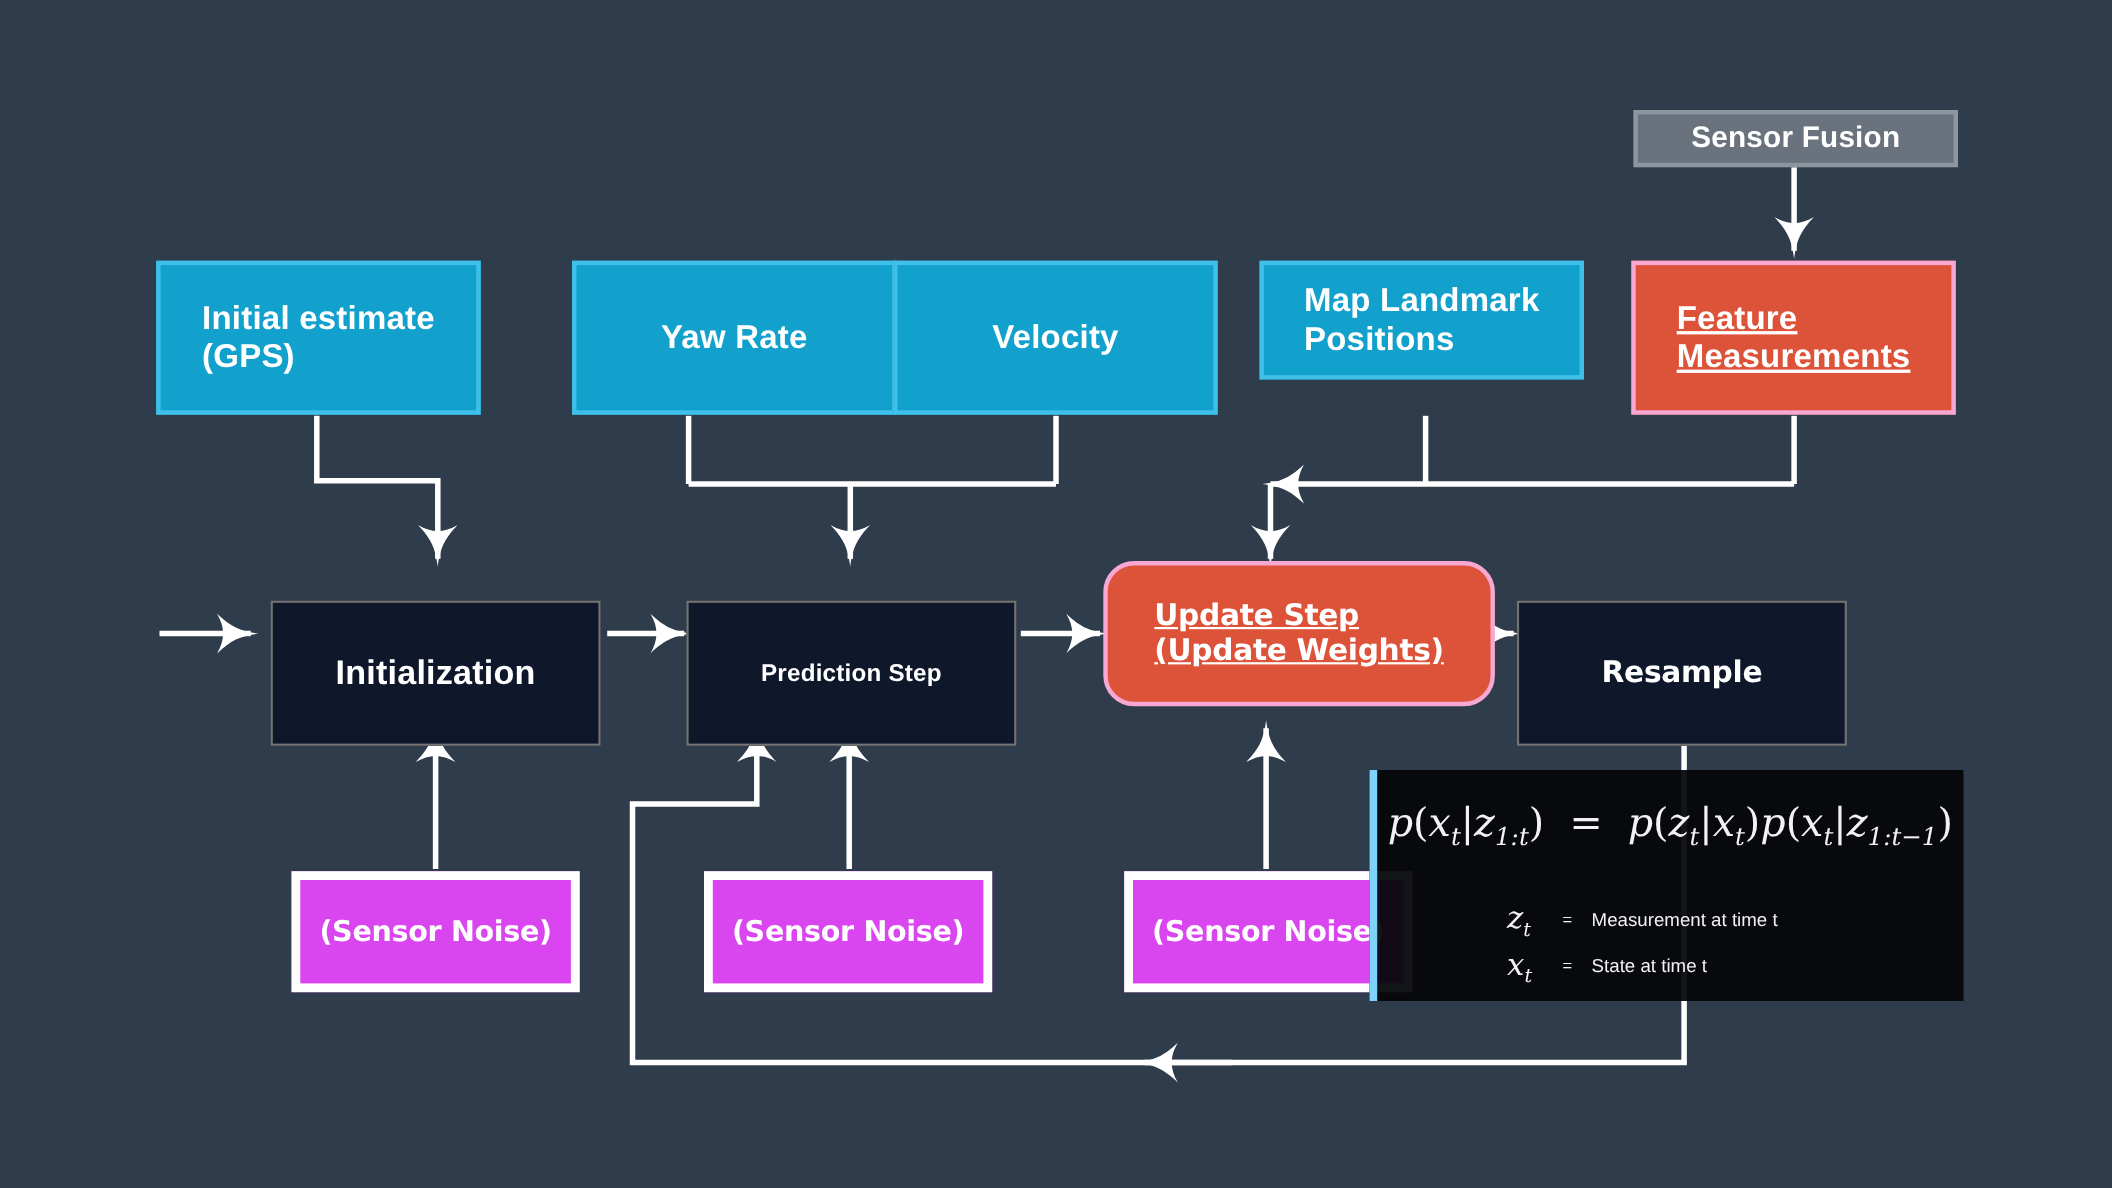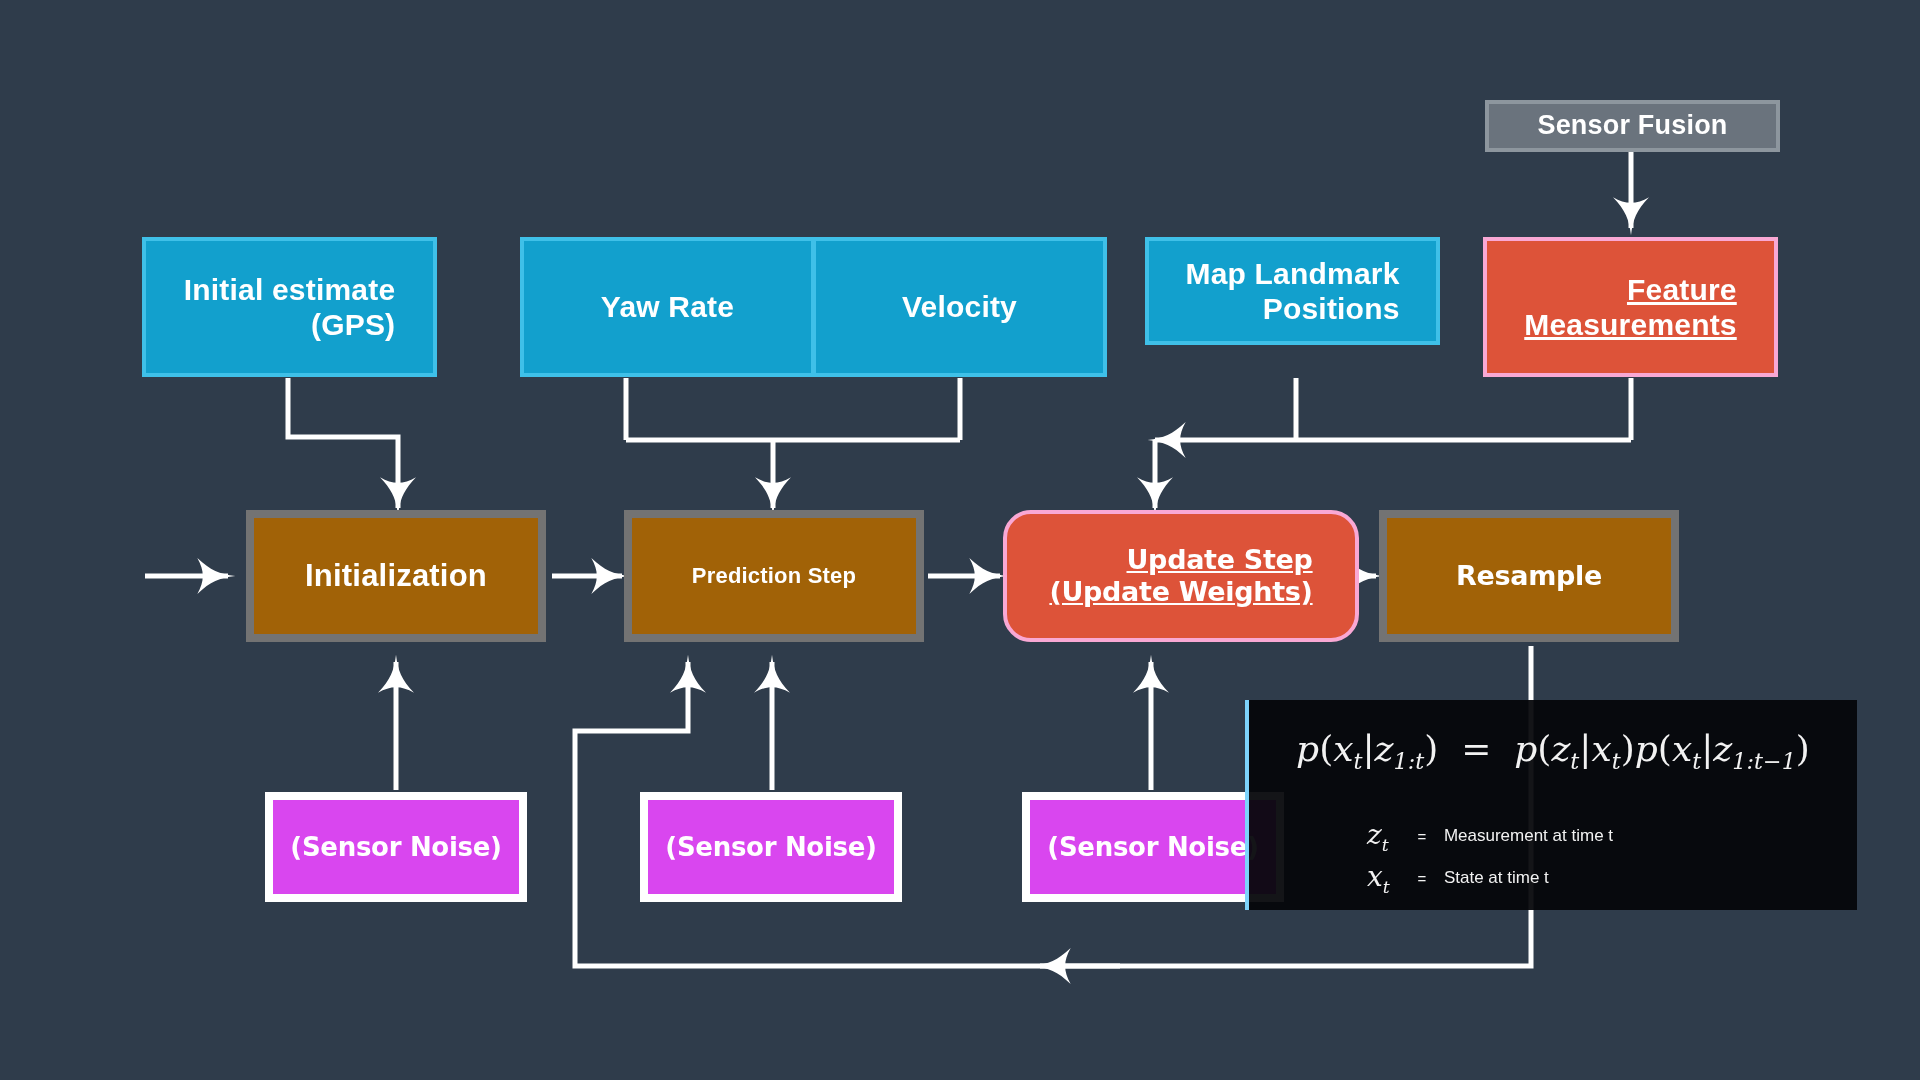--- a/index.html
+++ b/index.html
@@ -7,43 +7,43 @@
     width:1920px;height:1080px;overflow:hidden;position:relative;
     background:#2f3c4b;
     font-family:"Liberation Sans",sans-serif;
   }
   #stage{position:absolute;inset:0;}
 
   svg#wires{position:absolute;left:0;top:0;width:1920px;height:1080px;}
 
   .node{
     position:absolute;box-sizing:border-box;
-    display:flex;align-items:center;justify-content:center;text-align:right;
+    display:flex;align-items:center;justify-content:center;text-align:left;
     color:#ffffff;line-height:1.18;
     padding:4px 8px;
     font-weight:700;
   }
   .node .lbl{white-space:pre-line;display:block;}
 
   
   .n-blue   {background:#12a0cd;border:4px solid #3fc0e8;}
   .n-red    {background:#dd5339;border:4px solid #f9a8d4;text-decoration:underline;}
   .n-gray   {background:#6a737d;border:4px solid #8d969e;}
-  .n-teal   {background:#a16207;border:8px solid #737373;}
+  .n-teal   {background:#0f172a;border:2px solid #737373;margin-top:36px;}
   .n-orange {background:#d946ef;border:8px solid #ffffff;}
 
   .f-cond{font-family:"Liberation Sans Narrow","Liberation Sans",sans-serif;letter-spacing:.2px;}
   .f-wide{font-family:"DejaVu Sans",sans-serif;letter-spacing:-.3px;}
 
   
   #overlay{
-    position:absolute;left:1245px;top:700px;width:612px;height:210px;
+    position:absolute;left:1245px;top:700px;width:540px;height:210px;
     background:rgba(5,6,10,.94);
     box-sizing:border-box;
-    border-left:4px solid #7dd3fc;
+    border-left:7px solid #7dd3fc;
     overflow:hidden;
   }
   #formula{
     position:absolute;left:0;right:0;top:28px;
     text-align:center;color:#f2f2f2;
     font-family:"DejaVu Serif",serif;font-style:italic;
     font-size:36px;white-space:nowrap;
   }
   #formula .up{font-style:normal;}
   .legend{position:absolute;left:118px;color:#f2f2f2;white-space:nowrap;}

